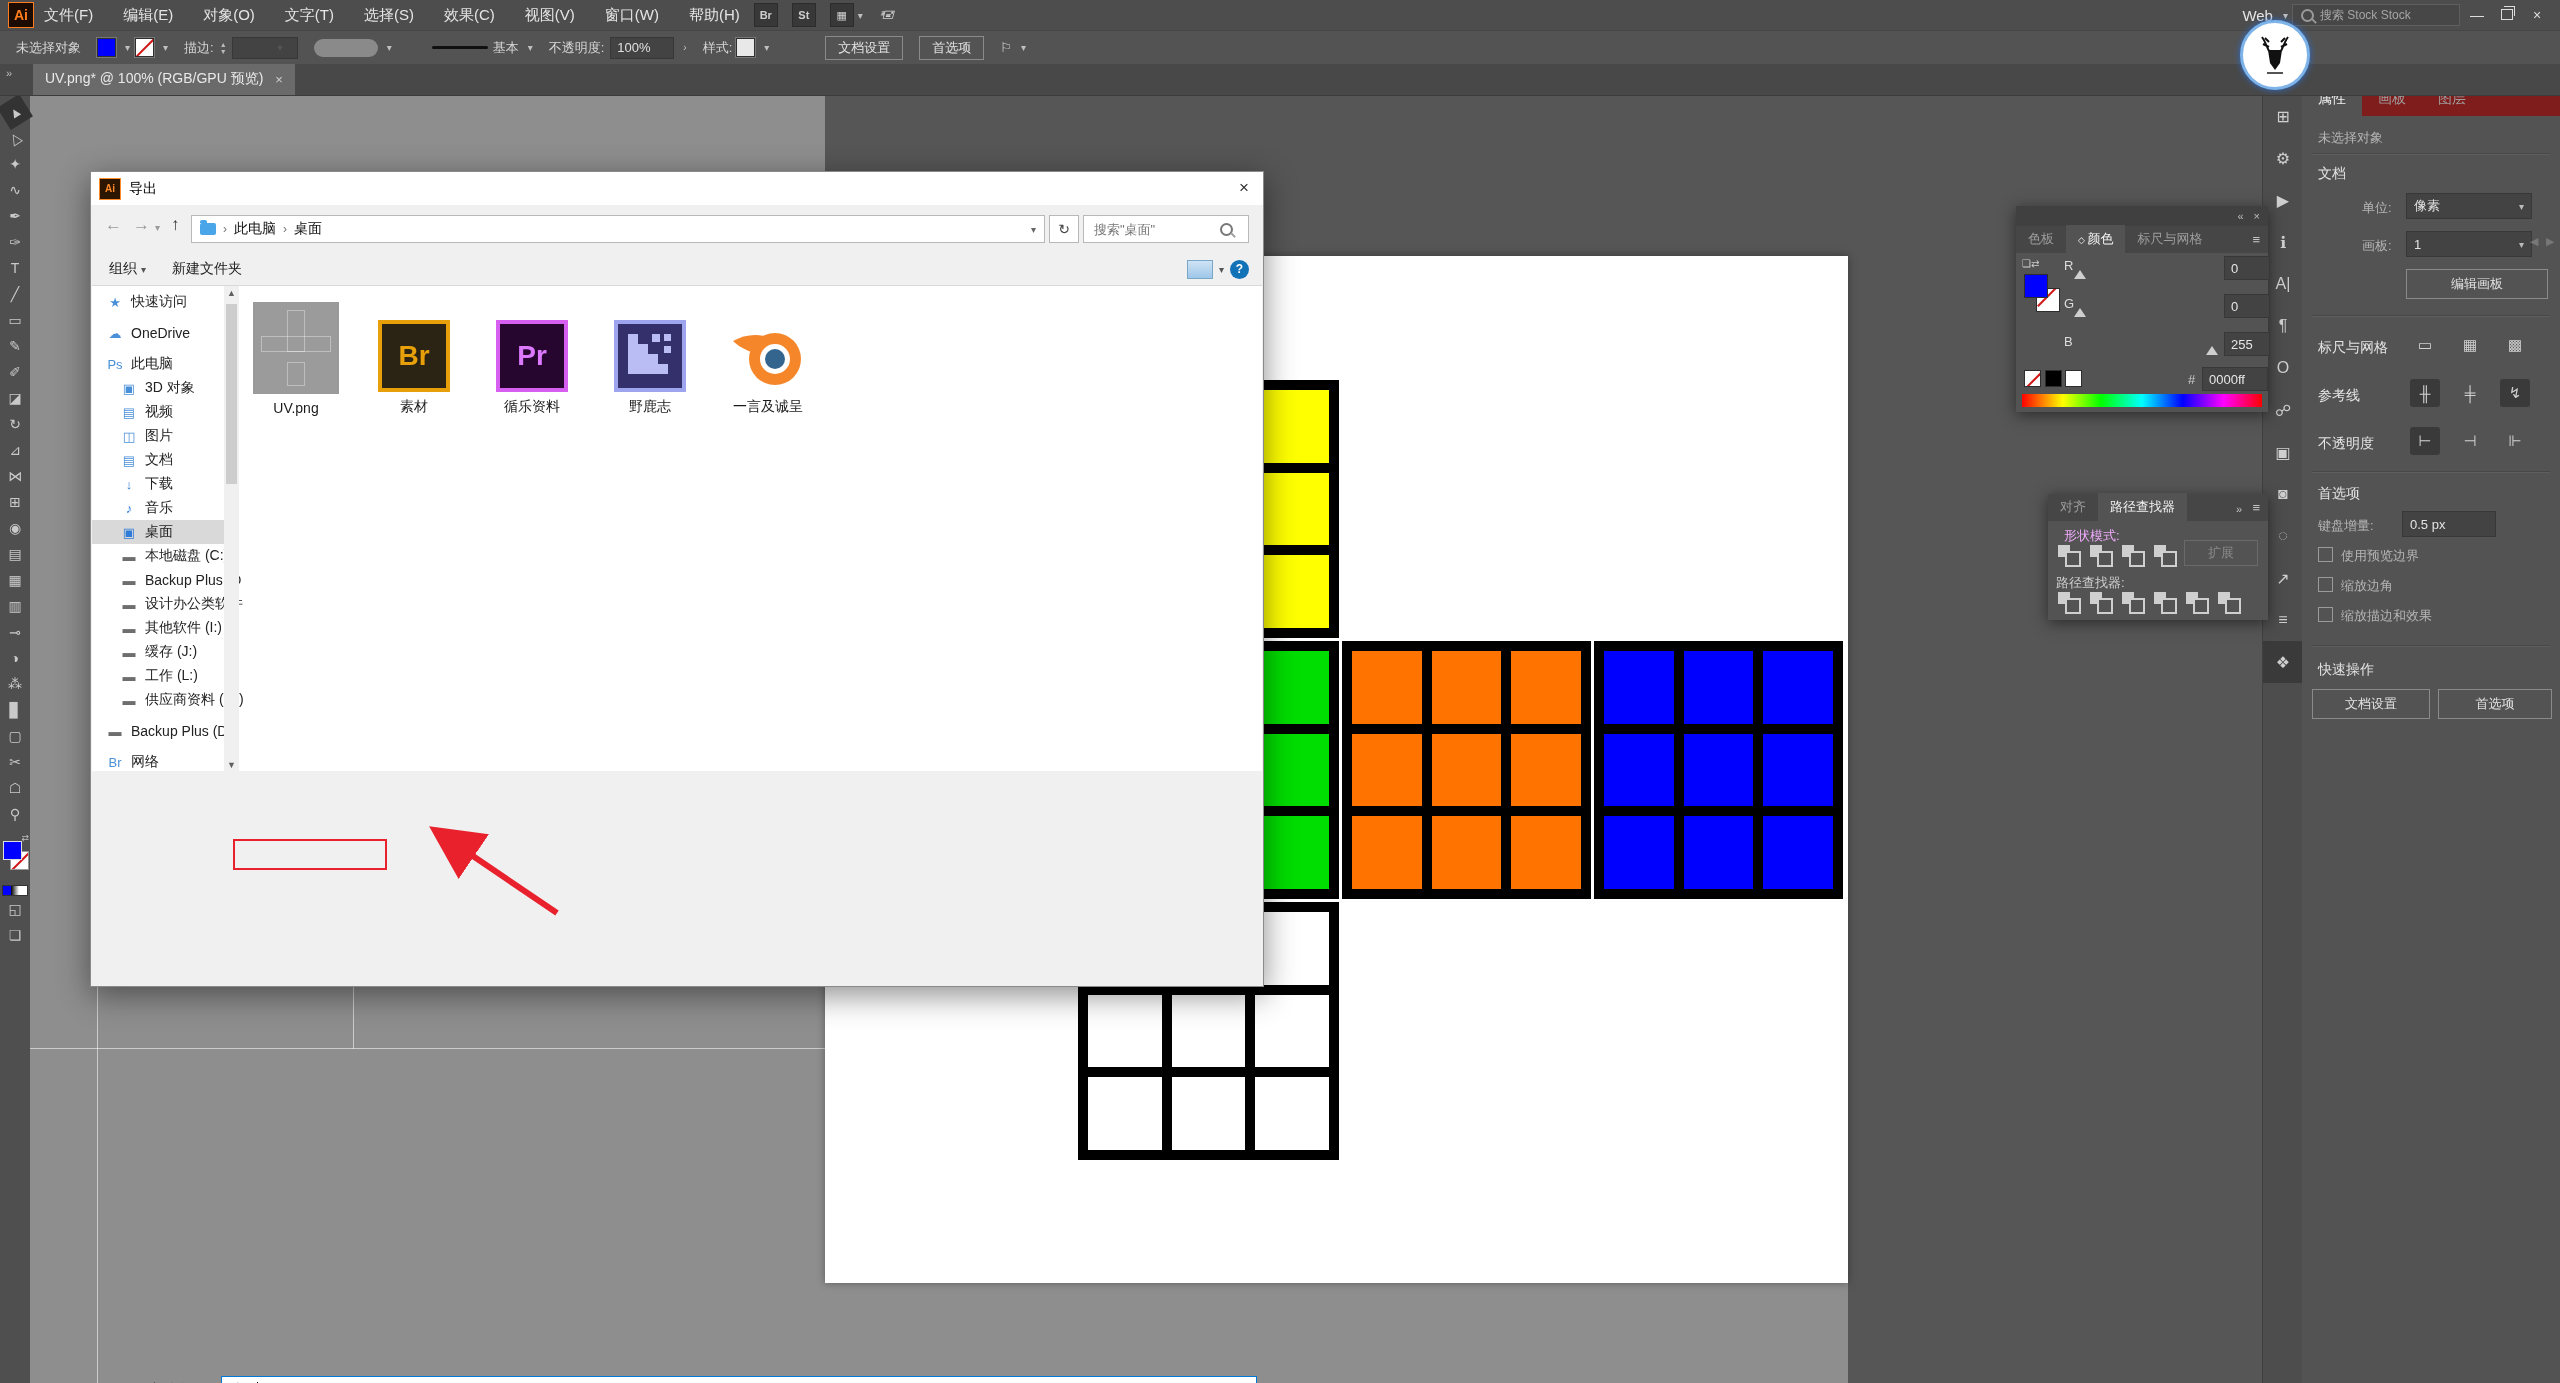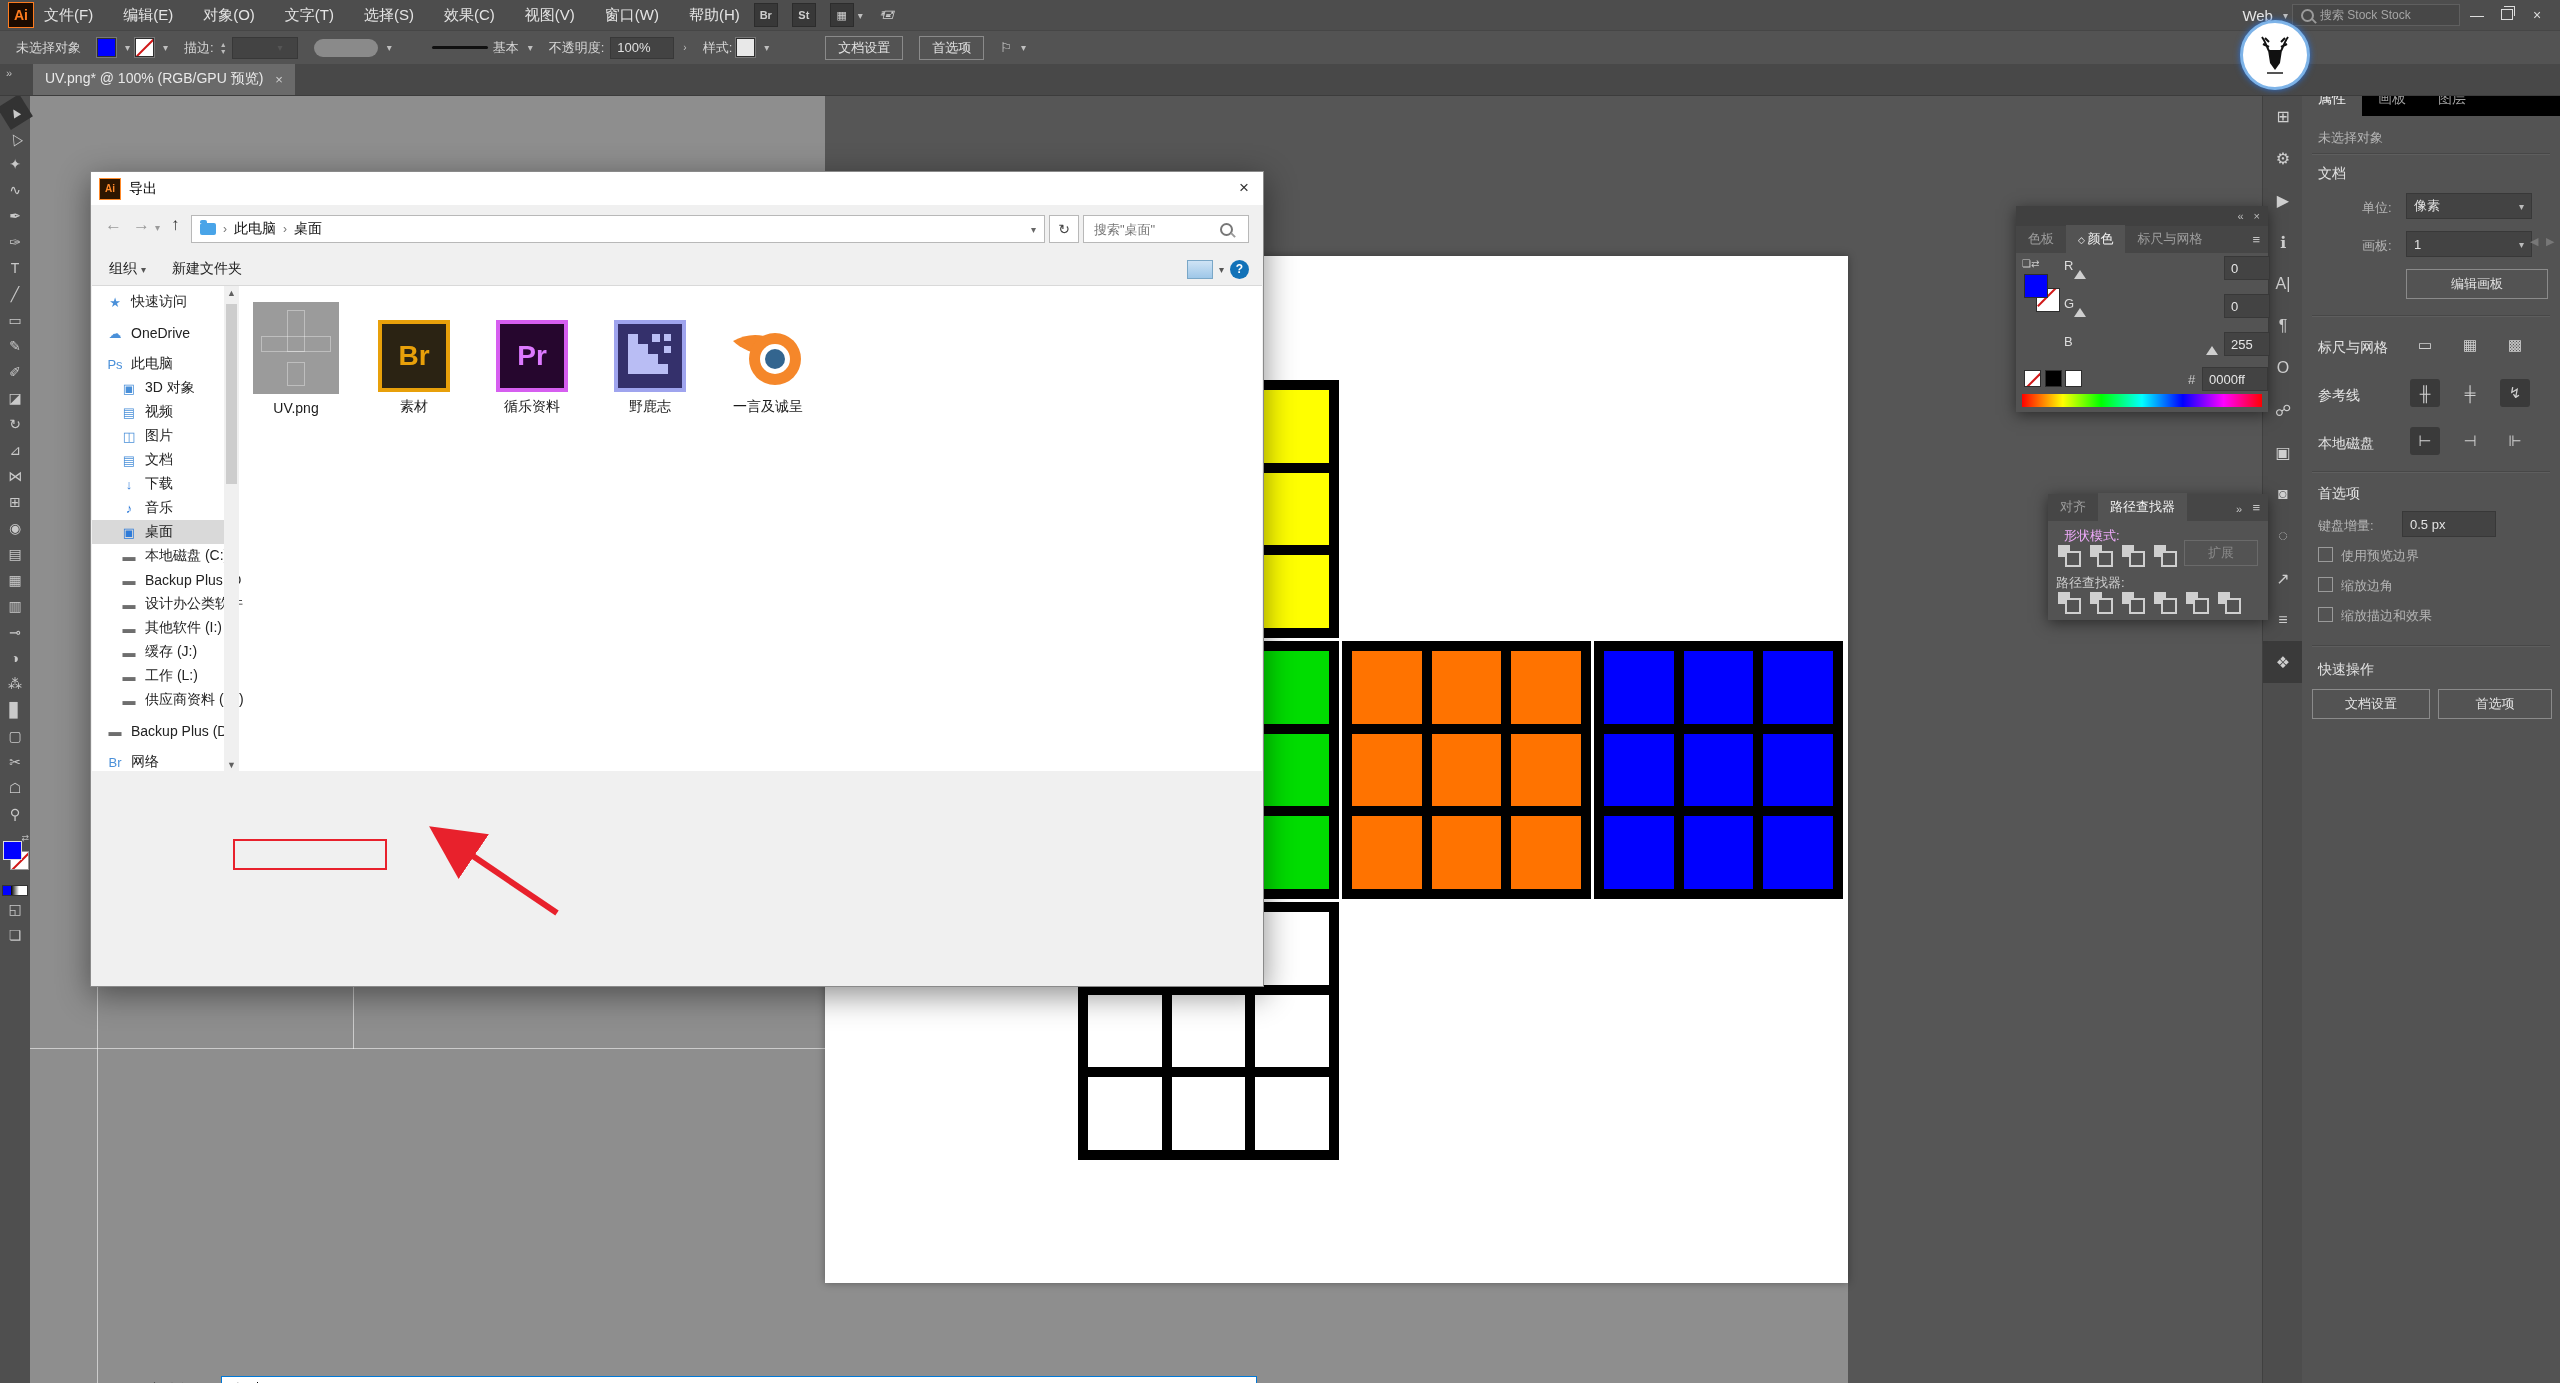--- a/index.html
+++ b/index.html
@@ -56,21 +56,21 @@
   .pasteboard-light{background:#8e8e8e;z-index:1}
   #artboard{left:825px;top:256px;width:1023px;height:1027px;background:#fff;z-index:2;box-shadow:0 0 8px rgba(0,0,0,.35)}
   .face{display:grid;grid-template-columns:repeat(3,1fr);grid-template-rows:repeat(3,1fr);
         gap:10px;padding:10px;background:#000;z-index:3;box-sizing:border-box}
   .pb-line{background:rgba(255,255,255,.55);z-index:2}
   
   #iconstrip{left:2262px;top:63px;width:40px;height:1320px;background:#4d4d4d;z-index:26;border-left:1px solid #404040}
   .dock-ic{width:40px;height:42px;display:flex;align-items:center;justify-content:center;color:#cfcfcf;font-size:16px}
   .dock-ic.active{background:#3a3a3a}
   #props{left:2302px;top:63px;width:258px;height:1320px;background:#535353;z-index:26;font-size:13px;color:#cfcfcf}
-  .ptabs{position:absolute;left:0;top:15px;width:258px;height:38px;background:#000000;display:flex;align-items:flex-end}
+  .ptabs{position:absolute;left:0;top:15px;width:258px;height:38px;background:#7f1d1d;display:flex;align-items:flex-end}
   .ptab{padding:8px 16px;color:#9f9f9f;font-size:14px}
   .ptab.active{background:#535353;color:#f0f0f0}
   .psec{color:#e4e4e4;font-size:14px}
   .plabel{color:#b5b5b5}
   .pcombo{position:absolute;background:#434343;border:1px solid #383838;height:24px;display:flex;align-items:center;
           justify-content:space-between;padding:0 7px;color:#e3e3e3}
   .pbtn{position:absolute;border:1px solid #8a8a8a;display:flex;align-items:center;justify-content:center;color:#e2e2e2}
   .pdiv{position:absolute;left:10px;width:238px;height:1px;background:#474747;border-bottom:1px solid #5e5e5e}
   .pic{position:absolute;width:30px;height:28px;display:flex;align-items:center;justify-content:center;color:#d0d0d0;font-size:15px}
   .pic.pressed{background:#3a3a3a;border-radius:3px}
@@ -513,21 +513,21 @@
   <div class="pbtn" style="left:104px;top:206px;width:140px;height:28px">编辑画板</div>
   <div class="pdiv" style="top:252px"></div>
   <div class="abs psec" style="left:16px;top:276px">标尺与网格</div>
   <div class="pic" style="left:108px;top:268px">▭</div>
   <div class="pic" style="left:153px;top:268px">▦</div>
   <div class="pic" style="left:198px;top:268px">▩</div>
   <div class="abs psec" style="left:16px;top:324px">参考线</div>
   <div class="pic pressed" style="left:108px;top:316px">╫</div>
   <div class="pic" style="left:153px;top:316px">╪</div>
   <div class="pic pressed" style="left:198px;top:316px">↯</div>
-  <div class="abs psec" style="left:16px;top:372px">本地磁盘</div>
+  <div class="abs psec" style="left:16px;top:372px">不透明度</div>
   <div class="pic pressed" style="left:108px;top:364px">⊢</div>
   <div class="pic" style="left:153px;top:364px">⊣</div>
   <div class="pic" style="left:198px;top:364px">⊩</div>
   <div class="pdiv" style="top:408px"></div>
   <div class="abs psec" style="left:16px;top:422px">首选项</div>
   <div class="abs plabel" style="left:16px;top:454px">键盘增量:</div>
   <div class="pcombo" style="left:100px;top:448px;width:78px">
     <span>0.5 px</span>
   </div>
   <div class="abs" style="left:16px;top:484px">

